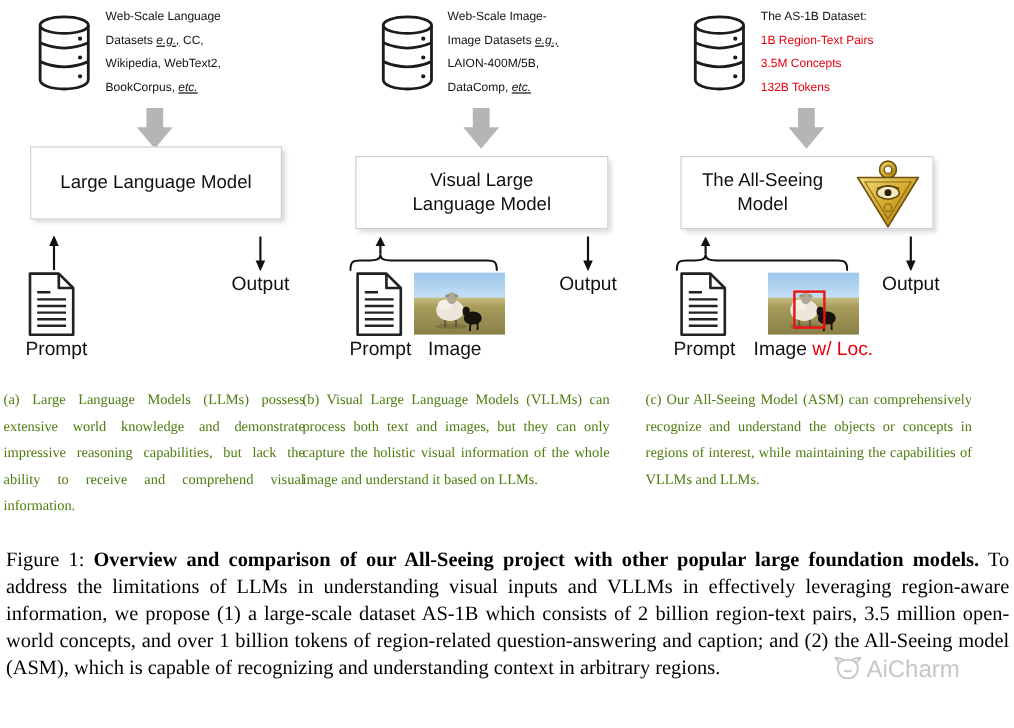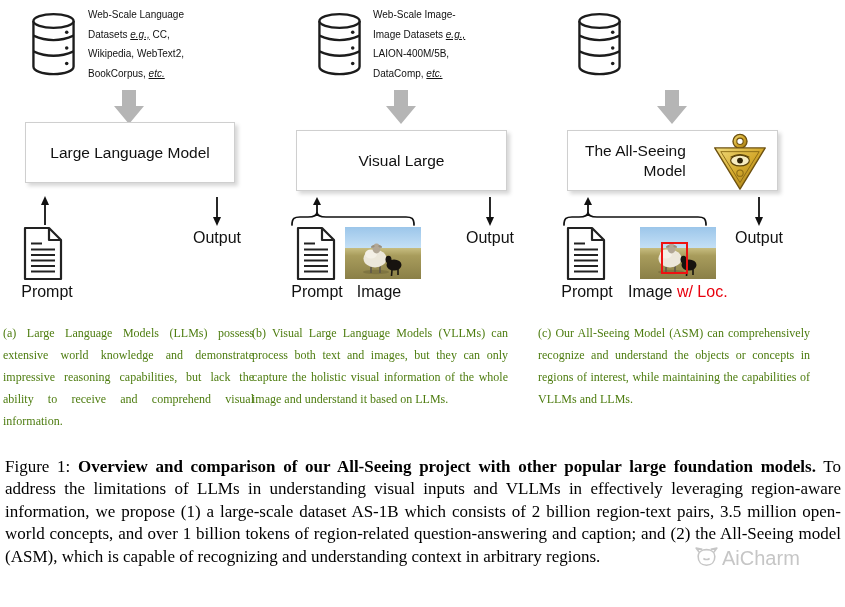--- a/index.html
+++ b/index.html
@@ -177,20 +177,21 @@
     <div><span>DataComp, </span><i>etc.</i></div>
   </div>
   <span class="abs" style="left:386px;top:90px;width:30px;height:34px">
     <svg width="30" height="34" viewBox="0 0 30 34">
         <use href="#sym-blockarrow"></use>
       </svg>
   </span>
   <div class="abs box" style="left:296px;top:130px;width:211px;height:61px">
     <span>
       <span style="display:block">Visual Large</span>
+      <span style="display:block">Language Model</span>
     </span>
   </div>
   <span class="abs" style="left:291px;top:197px;width:124px;height:29px">
     <svg width="124" height="29" viewBox="0 0 124 29">
       <line x1="26" y1="15" x2="26" y2="6" stroke="#111" stroke-width="1.8"></line>
       <polygon points="26,0 22,8 30,8" fill="#111"></polygon>
       <path d="M1,28 C1,21 3.5,20 9,20 L17,20 C22,20 26,19.5 26,15 C26,19.5 30,20 35,20 L115,20 C120.5,20 123,21 123,28" fill="none" stroke="#111" stroke-width="1.7" stroke-linecap="round"></path>
     </svg>
   </span>
   <span class="abs" style="left:484px;top:196px;width:12px;height:30px">
@@ -210,27 +211,33 @@
       </svg>
   </span>
   <div class="abs lbl" style="left:282px;top:283px;width:70px">Prompt</div>
   <div class="abs lbl" style="left:344px;top:283px;width:70px">Image</div>
 
   <span class="abs" style="left:576px;top:11px;width:47px;height:66px">
     <svg width="47" height="66" viewBox="0 0 48 66">
         <use href="#sym-db"></use>
       </svg>
   </span>
+  <div class="abs ds" style="left:634px;top:5px;width:185px">
+    <div><span>The AS-1B Dataset:</span></div>
+    <div class="red"><span>1B Region-Text Pairs</span></div>
+    <div class="red"><span>3.5M Concepts</span></div>
+    <div class="red"><span>132B Tokens</span></div>
+  </div>
   <span class="abs" style="left:657px;top:90px;width:30px;height:34px">
     <svg width="30" height="34" viewBox="0 0 30 34">
         <use href="#sym-blockarrow"></use>
       </svg>
   </span>
   <div class="abs box box-left" style="left:567px;top:130px;width:211px;height:61px">
-    <span style="text-align:right">
+    <span style="text-align:center">
       <span style="display:block">The All-Seeing</span>
       <span style="display:block">Model</span>
     </span>
     <span class="abs" style="left:144px;top:1px;width:56px;height:58px">
       <svg width="56" height="58" viewBox="0 0 58 62">
           <use href="#sym-puzzle"></use>
         </svg>
     </span>
   </div>
   <span class="abs" style="left:563px;top:197px;width:144px;height:29px">

